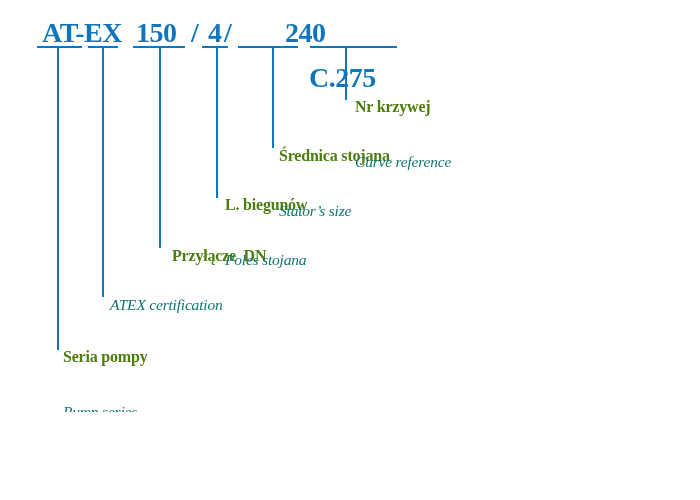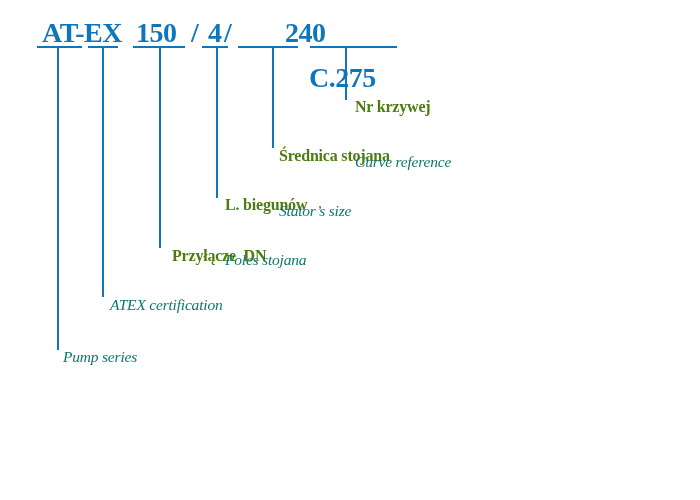--- a/index.html
+++ b/index.html
@@ -97,20 +97,21 @@
   <div class="ul ul-6"></div>
 
   <div class="vl vl-1"></div>
   <div class="vl vl-2"></div>
   <div class="vl vl-3"></div>
   <div class="vl vl-4"></div>
   <div class="vl vl-5"></div>
   <div class="vl vl-6"></div>
 
   <div class="callout callout-1">
+    <div class="pl">Seria pompy</div>
     <div class="en">Pump series</div>
   </div>
 
   <div class="callout callout-2">
     <div class="en">ATEX certification</div>
   </div>
 
   <div class="callout callout-3">
     <div class="pl">Przyłącze  DN</div>
   </div>

